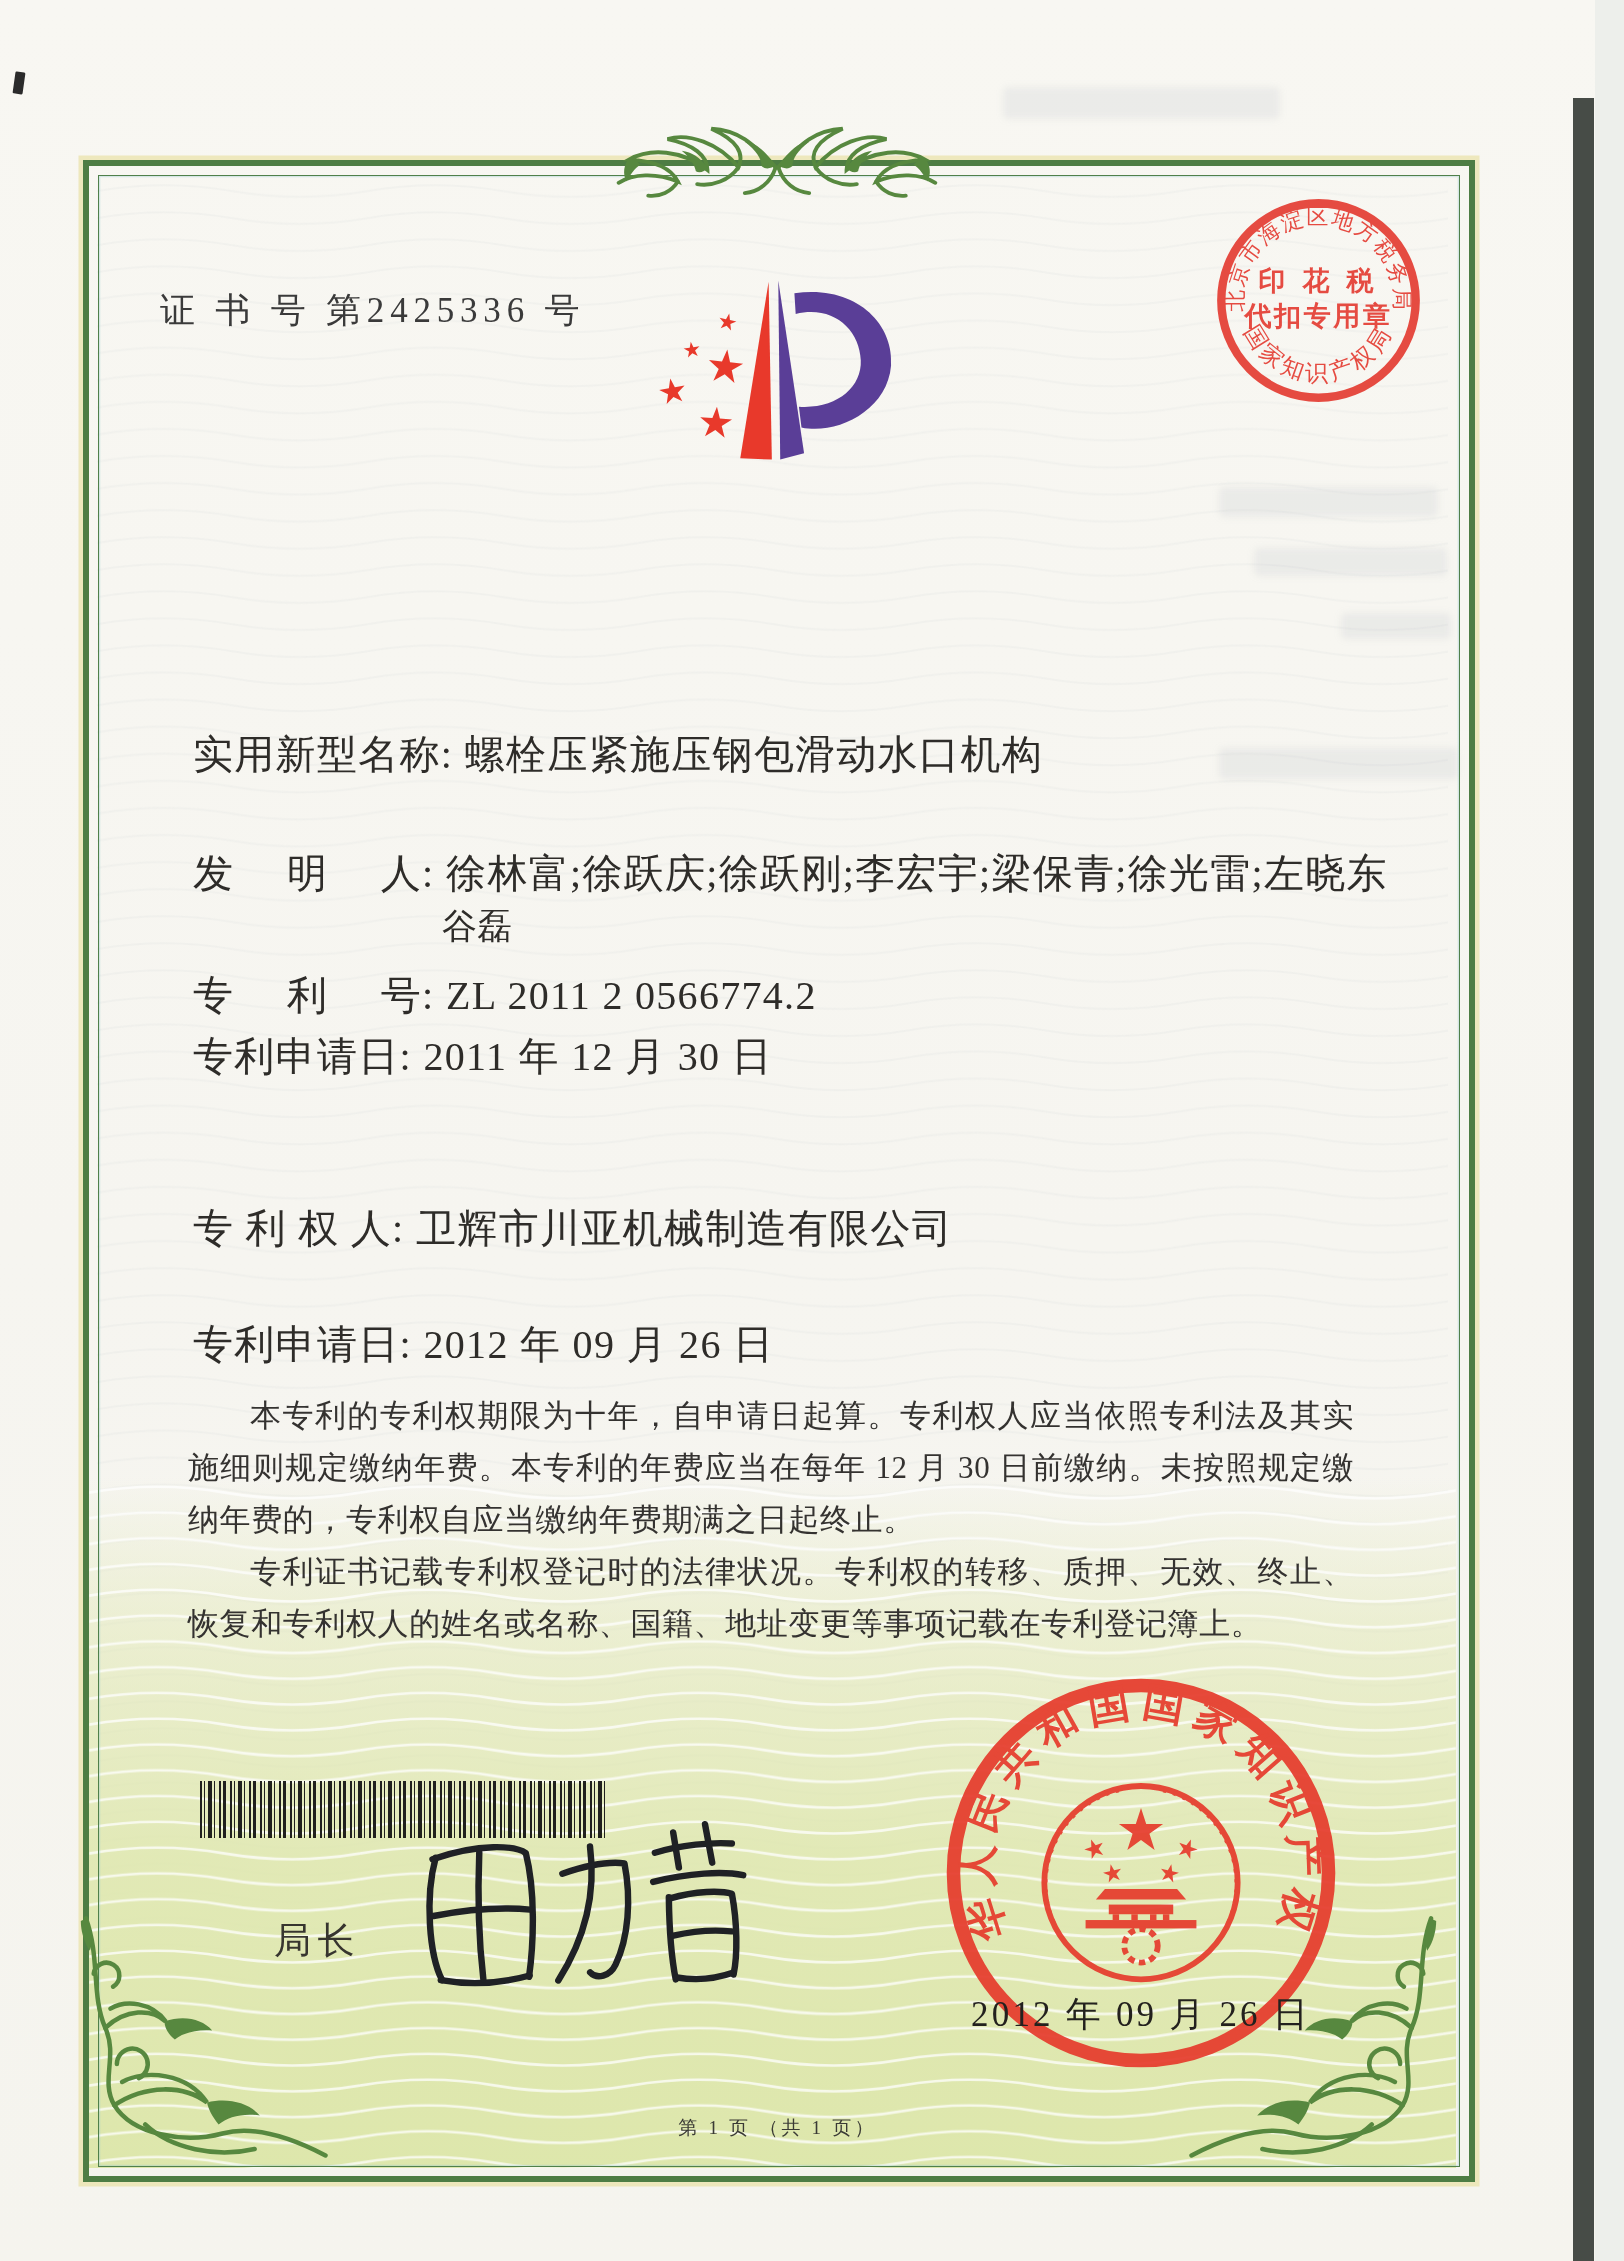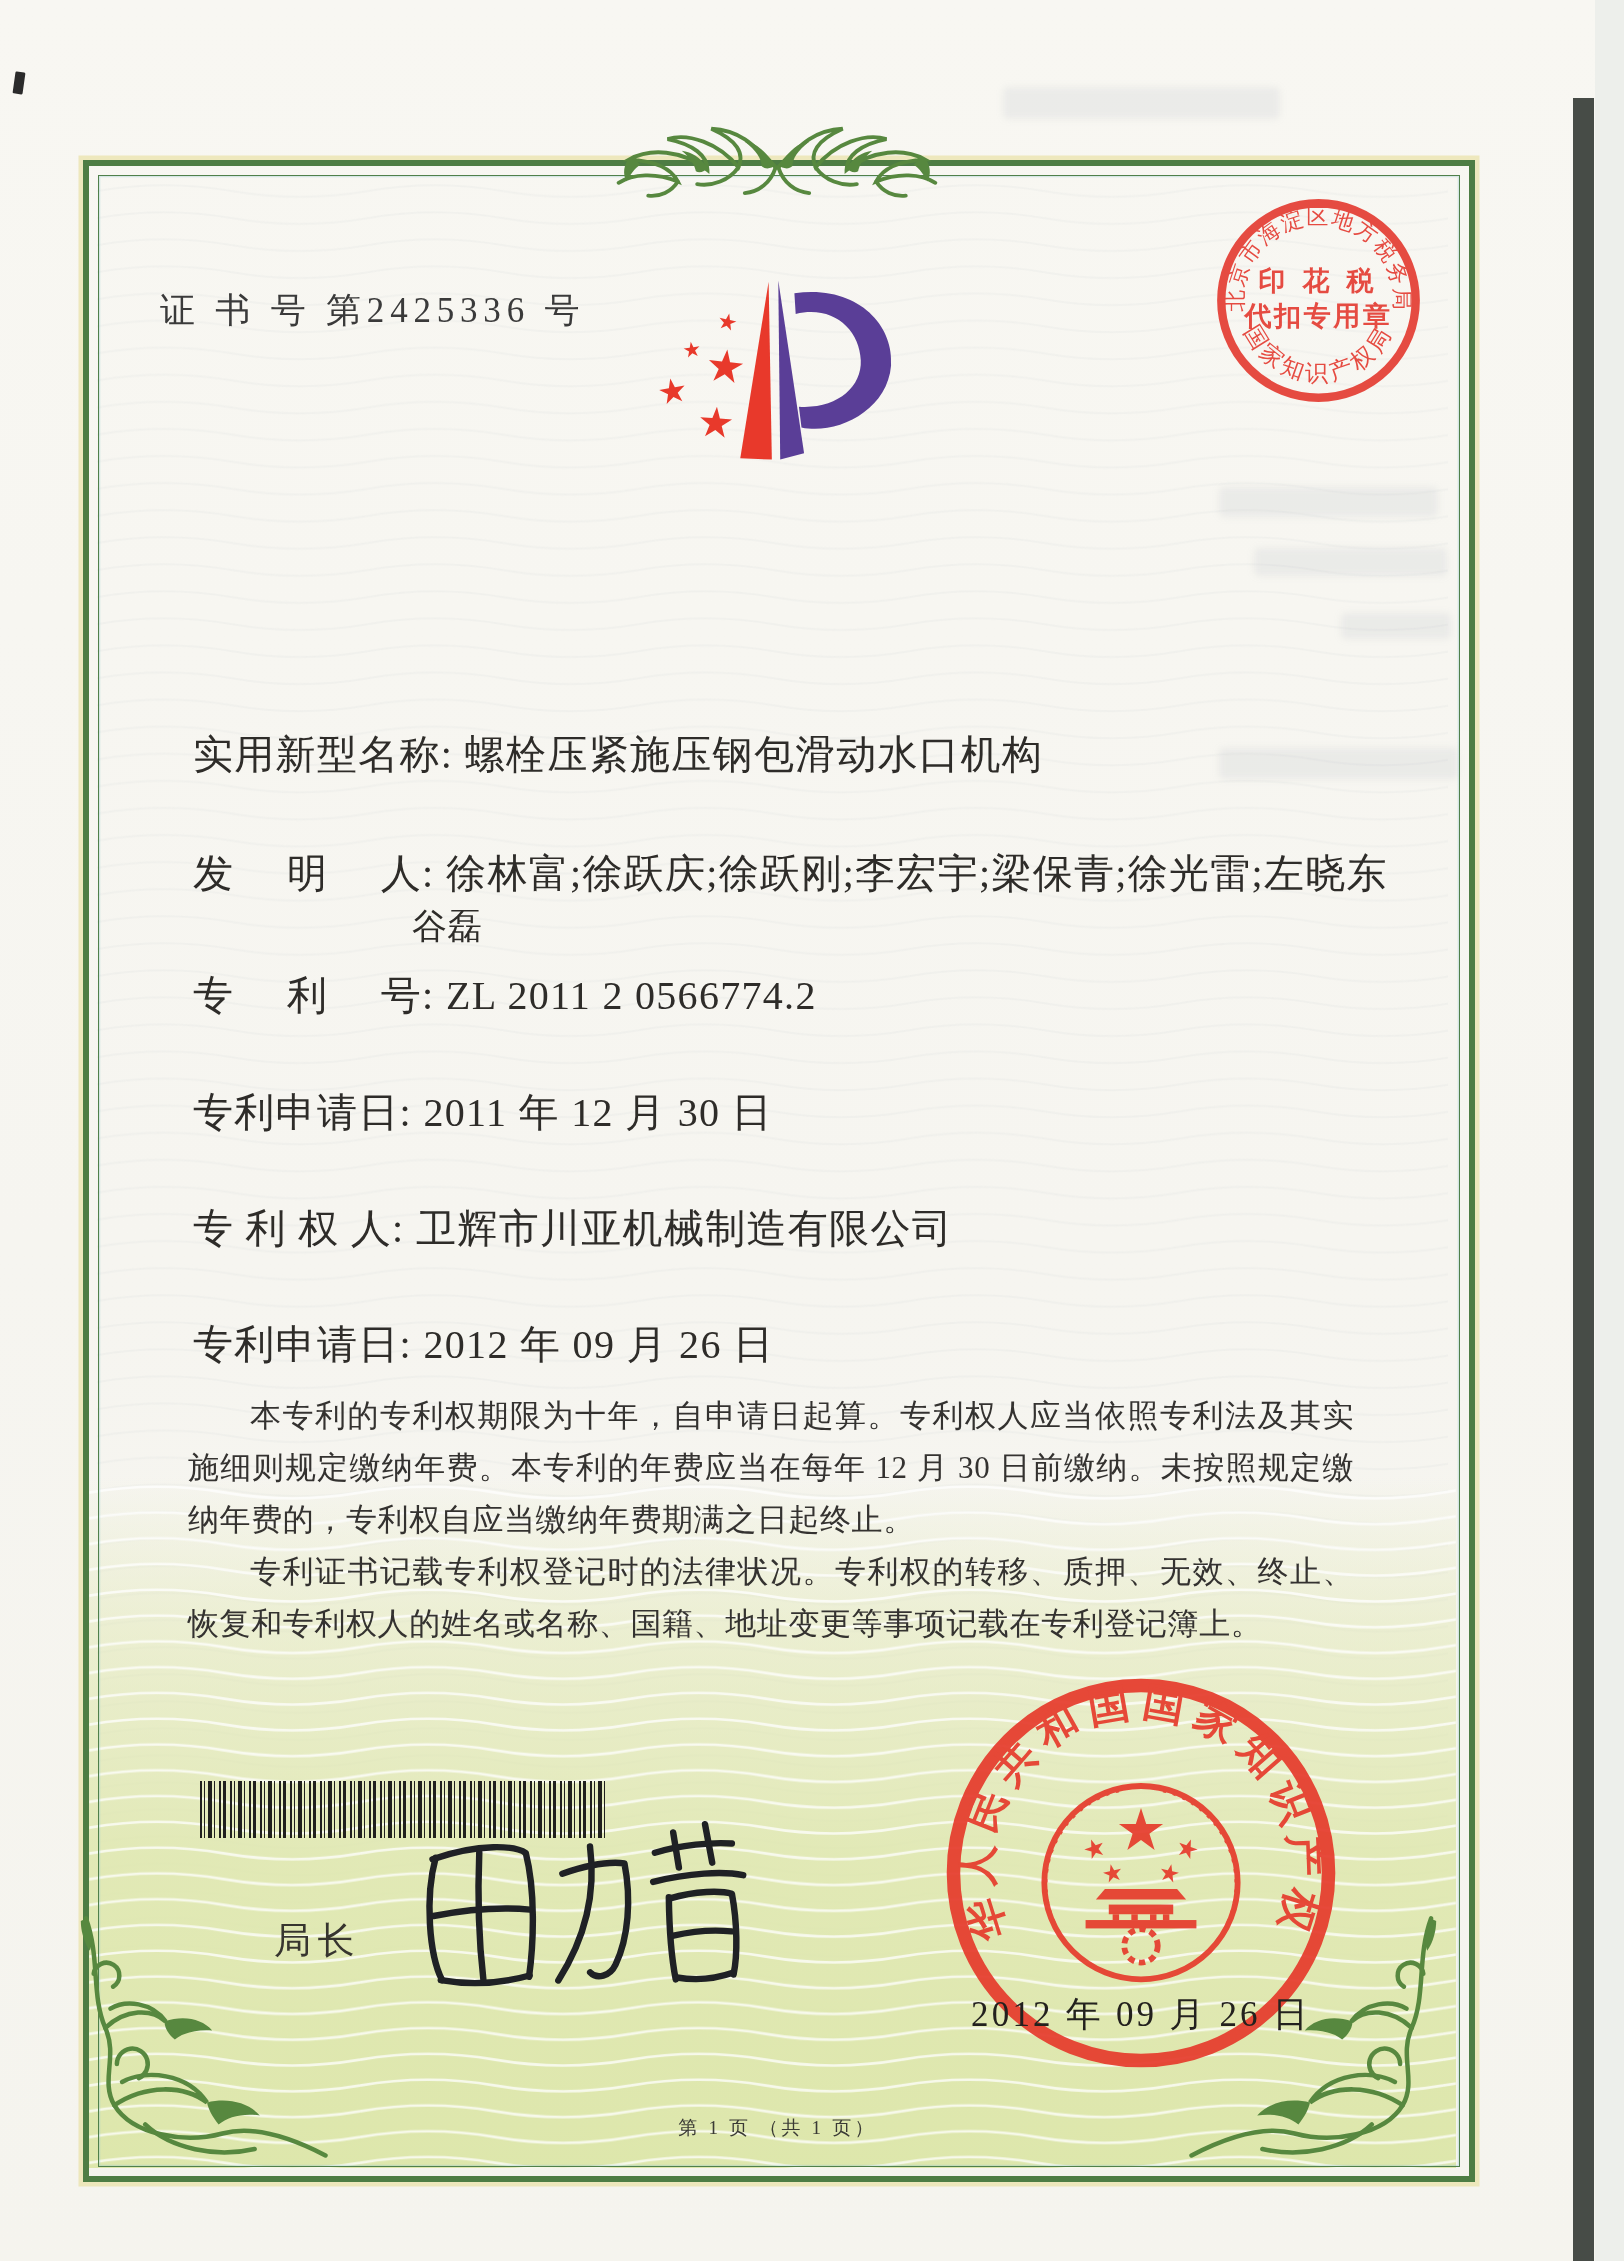--- a/index.html
+++ b/index.html
@@ -30,21 +30,21 @@
     left:89px;top:1477px;width:1367px;height:691px;
     background:linear-gradient(180deg,rgba(223,231,173,0) 0%,rgba(223,231,173,.45) 22%,rgba(222,231,172,.85) 55%,rgba(220,230,168,.95) 100%);
   }
   .band svg{position:absolute;left:0;top:0;}
   
   .certno{left:160px;top:287px;font-size:35px;letter-spacing:5.8px;color:#3a3a3a;}
   .title{left:400px;top:513px;width:825px;text-align:center;font-size:75px;font-weight:700;letter-spacing:10.3px;color:#35332f;text-shadow:0.6px 0.6px 0 rgba(60,60,90,.25);}
   .field{left:193px;font-size:40px;color:#2e2c29;letter-spacing:1.3px;white-space:nowrap;}
   .field .lab{letter-spacing:1.3px;}
   .field .val{margin-left:11.6px;}
-  .cont{left:412px;font-size:35px;color:#2e2c29;}
+  .cont{left:442px;font-size:35px;color:#2e2c29;}
   .bodytext{
     left:188px;top:1390px;width:1166px;font-size:31px;line-height:52px;
     text-align:justify;color:#343230;letter-spacing:0.6px;
   }
   .bodytext p{margin:0;text-indent:2em;}
   .barcode{
     left:200px;top:1781px;width:406px;height:57px;
     background:repeating-linear-gradient(90deg,
       #20201e 0 1.9px,transparent 1.9px 3.9px,
       #20201e 3.9px 5.2px,transparent 5.2px 8.4px,
@@ -193,21 +193,21 @@
   <div class="abs field" style="top:727px;">
     <span class="lab">实用新型名称:</span><span class="val">螺栓压紧施压钢包滑动水口机构</span>
   </div>
   <div class="abs field" style="top:846px;">
     <span class="lab">发　 明 　人:</span><span class="val">徐林富;徐跃庆;徐跃刚;李宏宇;梁保青;徐光雷;左晓东</span>
   </div>
   <div class="abs cont" style="top:903px;">谷磊</div>
   <div class="abs field" style="top:968px;">
     <span class="lab">专　 利 　号:</span><span class="val">ZL 2011 2 0566774.2</span>
   </div>
-  <div class="abs field" style="top:1085px;">
+  <div class="abs field" style="top:1029px;">
     <span class="lab">专利申请日:</span><span class="val">2011 年 12 月 30 日</span>
   </div>
   <div class="abs field" style="top:1201px;">
     <span class="lab">专 利 权 人:</span><span class="val">卫辉市川亚机械制造有限公司</span>
   </div>
   <div class="abs field" style="top:1317px;">
     <span class="lab">专利申请日:</span><span class="val">2012 年 09 月 26 日</span>
   </div>
 
   <div class="abs bodytext">

